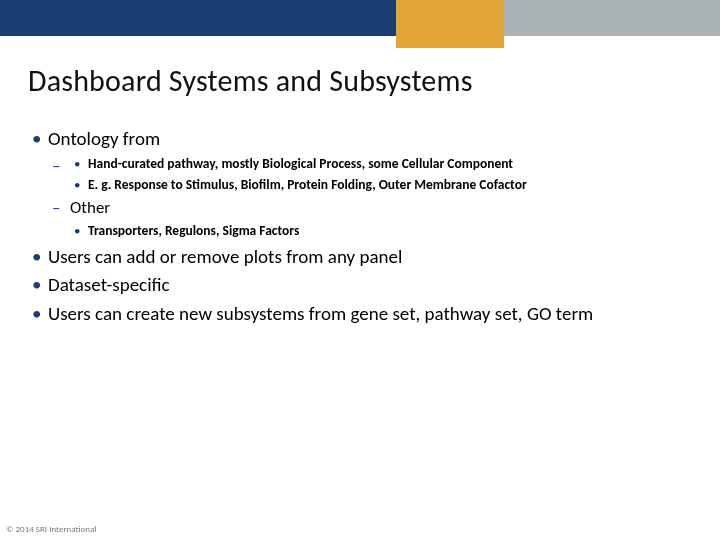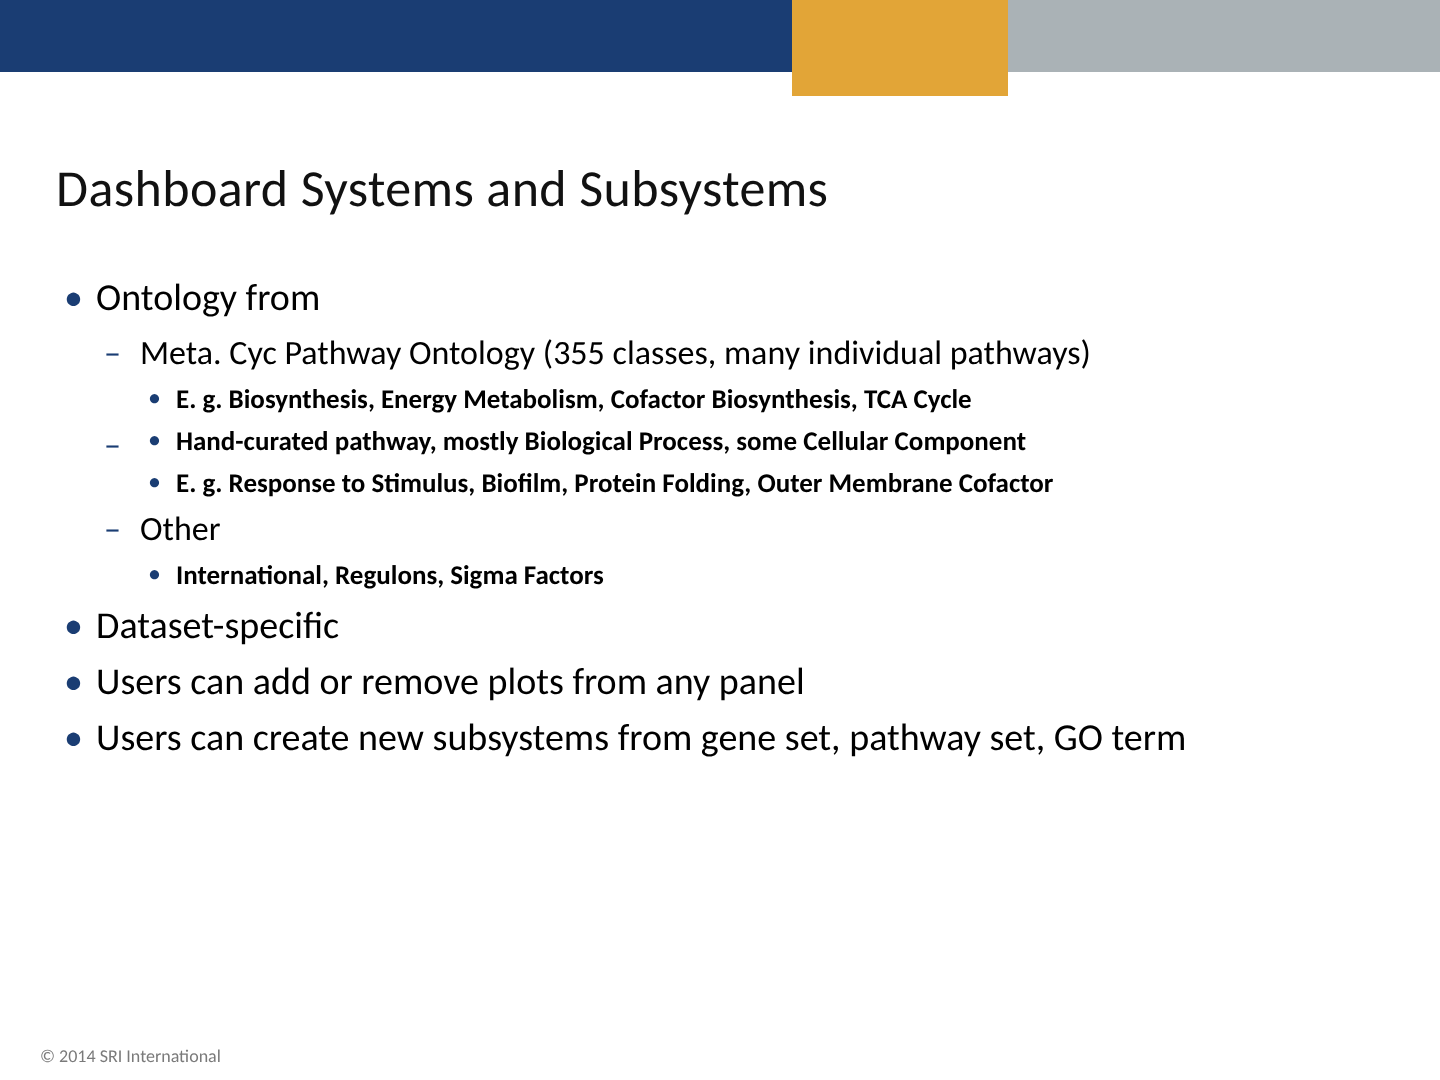--- a/index.html
+++ b/index.html
@@ -2,67 +2,61 @@
 <html><head>
 <meta charset="utf-8">
 <style>
   * { box-sizing: border-box; margin: 0; padding: 0; }
   html, body { width: 720px; height: 540px; font-family: Calibri, "Segoe UI", Arial, sans-serif; background: #fff; color: #000; }
   .header-bar { width: 720px; height: 36px; position: relative; }
   .bar-navy { position: absolute; left: 0; top: 0; width: 396px; height: 36px; background: #1a3d73; }
   .bar-gold { position: absolute; left: 396px; top: 0; width: 108px; height: 48px; background: #e2a537; }
   .bar-grey { position: absolute; left: 504px; top: 0; width: 216px; height: 36px; background: #aab2b6; }
   .content { padding: 20px 28px 0 28px; }
-  .title { font-size: 26px; font-weight: 400; color: #111; margin-top: 22px; margin-bottom: 28px; letter-spacing: 0.2px; }
+  .title { font-size: 30px; font-weight: 400; color: #111; margin-top: 6px; margin-bottom: 28px; letter-spacing: 0.2px; }
   .lvl1 { margin: 0; padding: 0; list-style: none; }
   .lvl1 > li { position: relative; padding-left: 20px; font-size: 19px; line-height: 1.28; margin-bottom: 4px; }
   .lvl1 > li::before { content: "•"; position: absolute; left: 4px; top: 0; color: #1a3d73; font-size: 19px; }
   .lvl2 { margin: 4px 0 4px 0; padding: 0; list-style: none; }
   .lvl2 > li { position: relative; padding-left: 22px; font-size: 17px; line-height: 1.35; margin-bottom: 2px; }
   .lvl2 > li::before { content: "–"; position: absolute; left: 4px; top: 0; color: #1a3d73; font-size: 17px; }
   .lvl3 { margin: 2px 0 2px 0; padding: 0; list-style: none; }
   .lvl3 > li { position: relative; padding-left: 18px; font-size: 13.5px; font-weight: 700; line-height: 1.4; margin-bottom: 2px; color: #000; }
   .lvl3 > li::before { content: "•"; position: absolute; left: 4px; top: 0; color: #1a3d73; font-size: 13px; font-weight: normal; }
-  .footer { position: absolute; left: 20px; bottom: 6px; font-size: 9px; color: #7a7a7a; }
+  .footer { position: absolute; left: 6px; bottom: 6px; font-size: 9px; color: #7a7a7a; }
 </style>
 </head>
 <body>
 
 <div class="header-bar">
   <div class="bar-navy"></div>
   <div class="bar-gold"></div>
   <div class="bar-grey"></div>
 </div>
 
 <div class="content">
   <h1 class="title">Dashboard Systems and Subsystems</h1>
 
   <ul class="lvl1">
     <li>
       <span>Ontology from</span>
       <ul class="lvl2">
         <li>
-          <span>Meta. Cyc Pathway Ontology (355 classes, many individual pathways)</span>
-          <ul class="lvl3">
-            <li><span>E. g. Biosynthesis, Energy Metabolism, Cofactor Biosynthesis, TCA Cycle</span></li>
-          </ul>
-        </li>
-        <li>
           <ul class="lvl3">
             <li><span>Hand-curated pathway, mostly Biological Process, some Cellular Component</span></li>
             <li><span>E. g. Response to Stimulus, Biofilm, Protein Folding, Outer Membrane Cofactor</span></li>
           </ul>
         </li>
         <li>
           <span>Other</span>
           <ul class="lvl3">
-            <li><span>International, Regulons, Sigma Factors</span></li>
+            <li><span>Transporters, Regulons, Sigma Factors</span></li>
           </ul>
         </li>
       </ul>
     </li>
+    <li><span>Users can add or remove plots from any panel</span></li>
     <li><span>Dataset-specific</span></li>
-    <li><span>Users can add or remove plots from any panel</span></li>
     <li><span>Users can create new subsystems from gene set, pathway set, GO term</span></li>
   </ul>
 </div>
 
 <div class="footer">© 2014 SRI International</div>
 
 </body></html>

